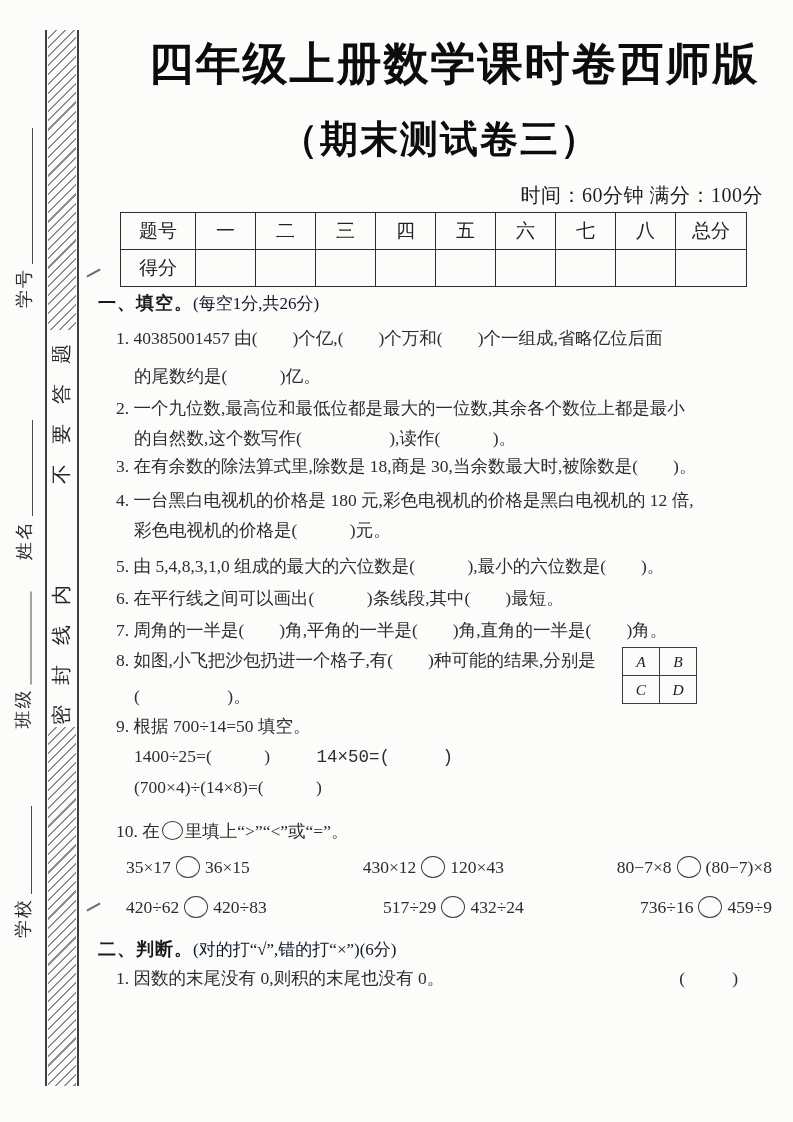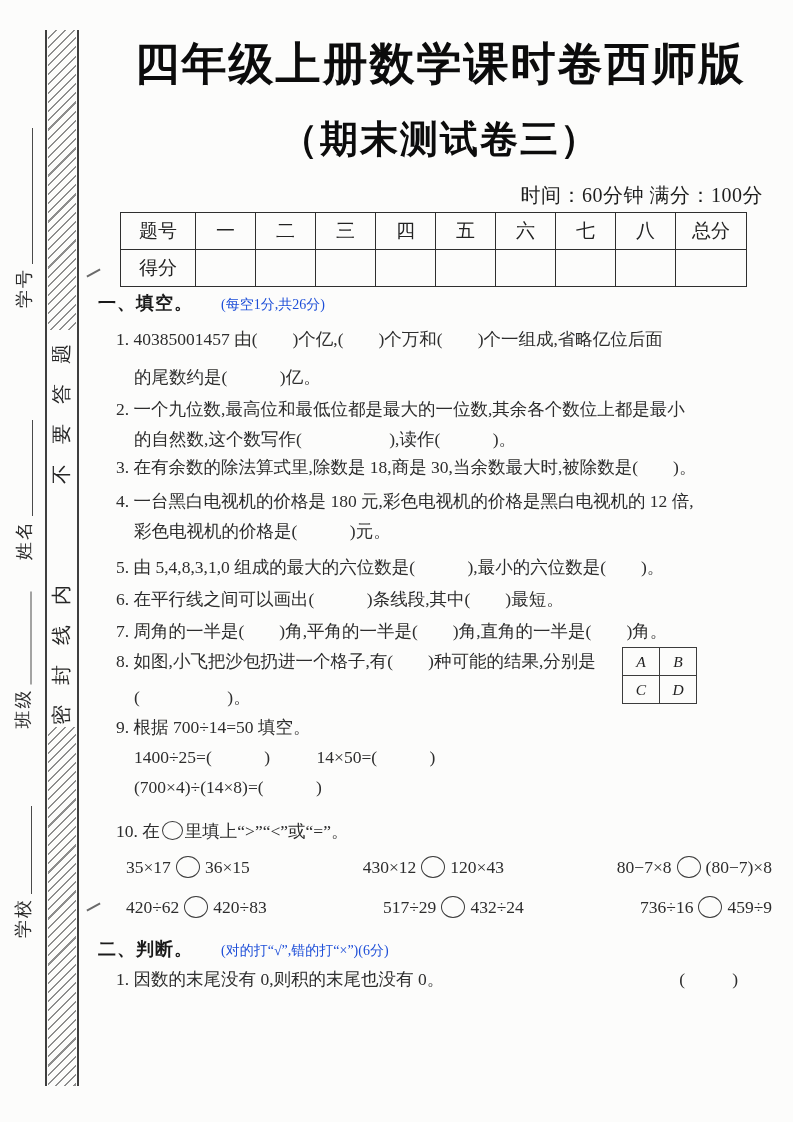--- a/index.html
+++ b/index.html
@@ -65,21 +65,21 @@
     position: absolute; left: 86px;
     width: 15px; height: 0;
     border-top: 2px solid #6a6a6a;
     transform: rotate(-28deg);
   }
   .fold-mark-1 { top: 272px; }
   .fold-mark-2 { top: 906px; }
 
   
   .page-title {
-    position: absolute; left: 100px; width: 680px; top: 34px;
+    position: absolute; left: 114px; width: 680px; top: 34px;
     text-align: center;
     font-family: "Liberation Sans", sans-serif;
     font-weight: 900; font-size: 45px; letter-spacing: 2px;
     color: #0c0c0c; white-space: nowrap;
   }
   .page-subtitle {
     position: absolute; left: 100px; width: 680px; top: 114px;
     text-align: center;
     font-family: "Liberation Sans", sans-serif;
     font-weight: 900; font-size: 38px; letter-spacing: 2px;
@@ -108,38 +108,38 @@
   
   .content {
     position: absolute; left: 98px; top: 292px; width: 684px;
     font-size: 17.5px; line-height: 22px; color: #2d2d2d;
   }
   .line { white-space: nowrap; }
   .q-first { padding-left: 18px; }
   .q-cont  { padding-left: 36px; }
   .sec-head { font-size: 18px; }
   .sec-head .sec-bold { font-weight: bold; color: #1a1a1a; letter-spacing: 1px; font-family: Liberation Serif, serif; }
-  .sec-head .sec-note { font-size: 14px; color: #1d4ed8; margin-left: 28px; }
+  .sec-head .sec-note { font-size: 17px; color: #0f172a; }
 
   .circle-icon {
     display: inline-block;
     width: 19px; height: 17px;
     border: 1.6px solid #3a3a3a; border-radius: 50%;
     vertical-align: -3px;
     margin: 0 2px;
   }
   .cmp-row {
     display: flex; justify-content: space-between;
     padding-left: 28px; padding-right: 10px;
   }
   .cmp { white-space: nowrap; }
   .cmp .circle-icon { width: 22px; height: 20px; margin: 0 5px; vertical-align: -5px; }
 
   .eq-pair .eq1 { display: inline-block; }
-  .eq-pair .eq2 { display: inline-block; margin-left: 42px; }
+  .eq-pair .eq2 { display: inline-block; margin-left: 42px; font-family: Liberation Mono, monospace; }
 
   .abcd-grid {
     position: absolute; left: 524px; top: 355px;
     border-collapse: collapse;
     font-style: italic; font-size: 15.5px; color: #222;
   }
   .abcd-grid td {
     border: 1.6px solid #3c3c3c;
     width: 36px; height: 27px;
     text-align: center; vertical-align: middle; padding: 0;

